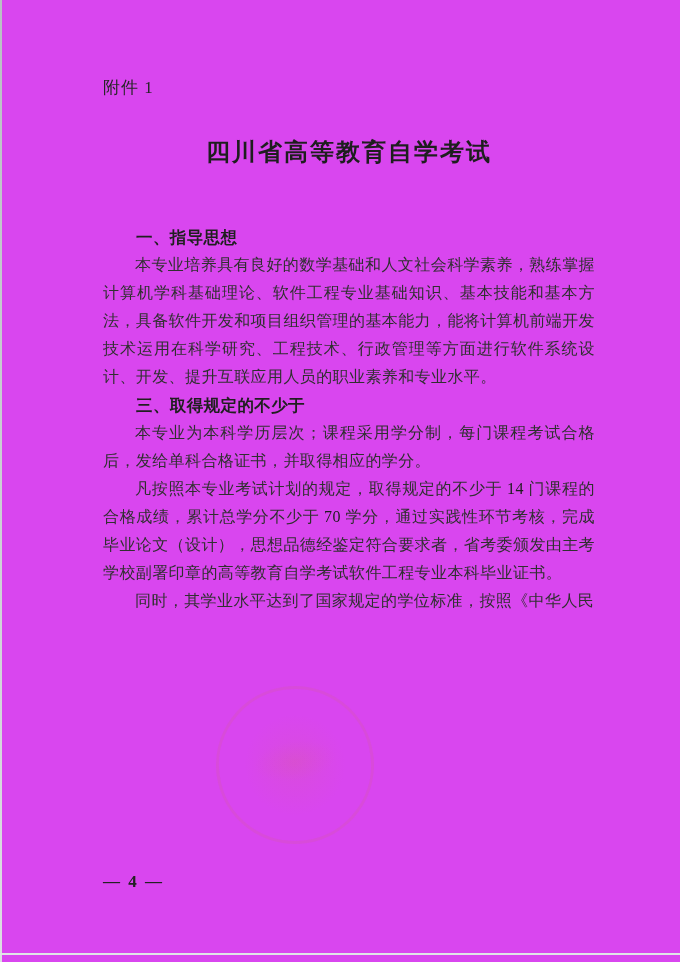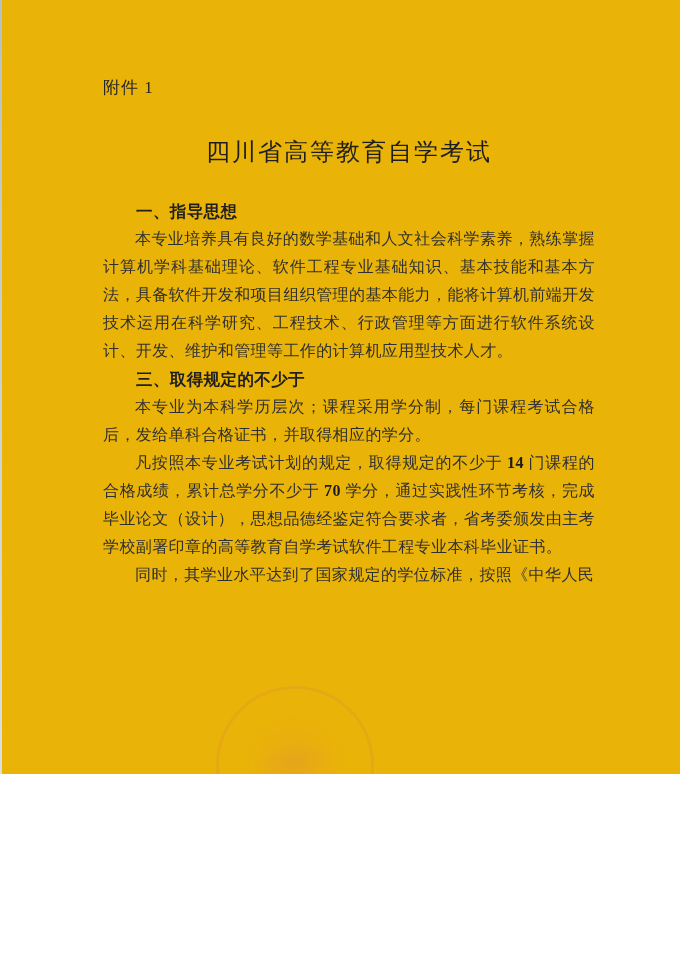--- a/index.html
+++ b/index.html
@@ -1,55 +1,55 @@
 <!DOCTYPE html>
 <html><head>
 <meta charset="utf-8">
 <style>
   html, body { margin: 0; padding: 0; background: #ffffff; }
   .page {
     position: relative;
     width: 680px;
-    height: 774px;
-    background: #eab308;
+    height: 962px;
+    background: #d946ef;
     overflow: hidden;
     font-family: "Liberation Serif", serif;
     color: #2f2f2f;
   }
   .edge-left {
     position: absolute; left: 0; top: 0; width: 2px; height: 100%;
     background: linear-gradient(to bottom, #b9c0c4, #dcdfe2);
   }
   .edge-bottom {
     position: absolute; left: 0; top: 953px; width: 100%; height: 2px;
     background: #e0e4e7;
   }
   .content {
     position: absolute; left: 103px; top: 76px; width: 492px;
   }
   .attachment {
     font-size: 17px; line-height: 24px; letter-spacing: 1px; color: #262626;
   }
   .title-block { margin-top: 30px; }
   .title-line {
-    text-align: center; font-size: 24px; font-weight: 400;
+    text-align: center; font-size: 24px; font-weight: 700;
     line-height: 45px; letter-spacing: 2px; color: #1e1e1e;
   }
   .body-text {
-    margin-top: 22px;
+    margin-top: 48px;
     font-size: 16px; line-height: 28px; letter-spacing: 0.4px;
     text-align: justify; color: #303030;
   }
   .sec-heading {
     text-indent: 2em; font-weight: 700; color: #1f1f1f;
     font-family: "Liberation Sans", sans-serif;
     font-size: 16.5px;
   }
   .body-text p { margin: 0; text-indent: 2em; }
-  .body-text b { font-weight: 700; color: #1d1d1d; }
+  .body-text b { font-weight: 400; color: #1d1d1d; }
   .seal {
     position: absolute; left: 216px; top: 686px; width: 152px; height: 152px;
     border: 3px solid rgba(214, 110, 100, 0.15);
     border-radius: 50%;
     transform: rotate(-8deg);
     pointer-events: none;
   }
   .seal::before {
     content: ""; position: absolute; inset: 26px; border-radius: 50%;
     background: radial-gradient(circle, rgba(214,110,100,0.12), rgba(214,110,100,0) 72%);
@@ -76,21 +76,21 @@
     <div class="attachment">附件 1</div>
 
     <div class="title-block">
       <div class="title-line">四川省高等教育自学考试</div>
     </div>
 
     <div class="body-text">
 
       <div class="sec-heading">一、指导思想</div>
 
-      <p>本专业培养具有良好的数学基础和人文社会科学素养，熟练掌握计算机学科基础理论、软件工程专业基础知识、基本技能和基本方法，具备软件开发和项目组织管理的基本能力，能将计算机前端开发技术运用在科学研究、工程技术、行政管理等方面进行软件系统设计、开发、维护和管理等工作的计算机应用型技术人才。</p>
+      <p>本专业培养具有良好的数学基础和人文社会科学素养，熟练掌握计算机学科基础理论、软件工程专业基础知识、基本技能和基本方法，具备软件开发和项目组织管理的基本能力，能将计算机前端开发技术运用在科学研究、工程技术、行政管理等方面进行软件系统设计、开发、提升互联应用人员的职业素养和专业水平。</p>
 
       <div class="sec-heading">三、取得规定的不少于</div>
       <p>本专业为本科学历层次；课程采用学分制，每门课程考试合格后，发给单科合格证书，并取得相应的学分。</p>
       <p><span>凡按照本专业考试计划的规定，取得规定的不少于 </span><b>14</b><span> 门课程的合格成绩，累计总学分不少于 </span><b>70</b><span> 学分，通过实践性环节考核，完成毕业论文（设计），思想品德经鉴定符合要求者，省考委颁发由主考学校副署印章的高等教育自学考试软件工程专业本科毕业证书。</span></p>
       <p>同时，其学业水平达到了国家规定的学位标准，按照《中华人民</p>
 
     </div>
   </div>
 
   <div class="seal"></div>

